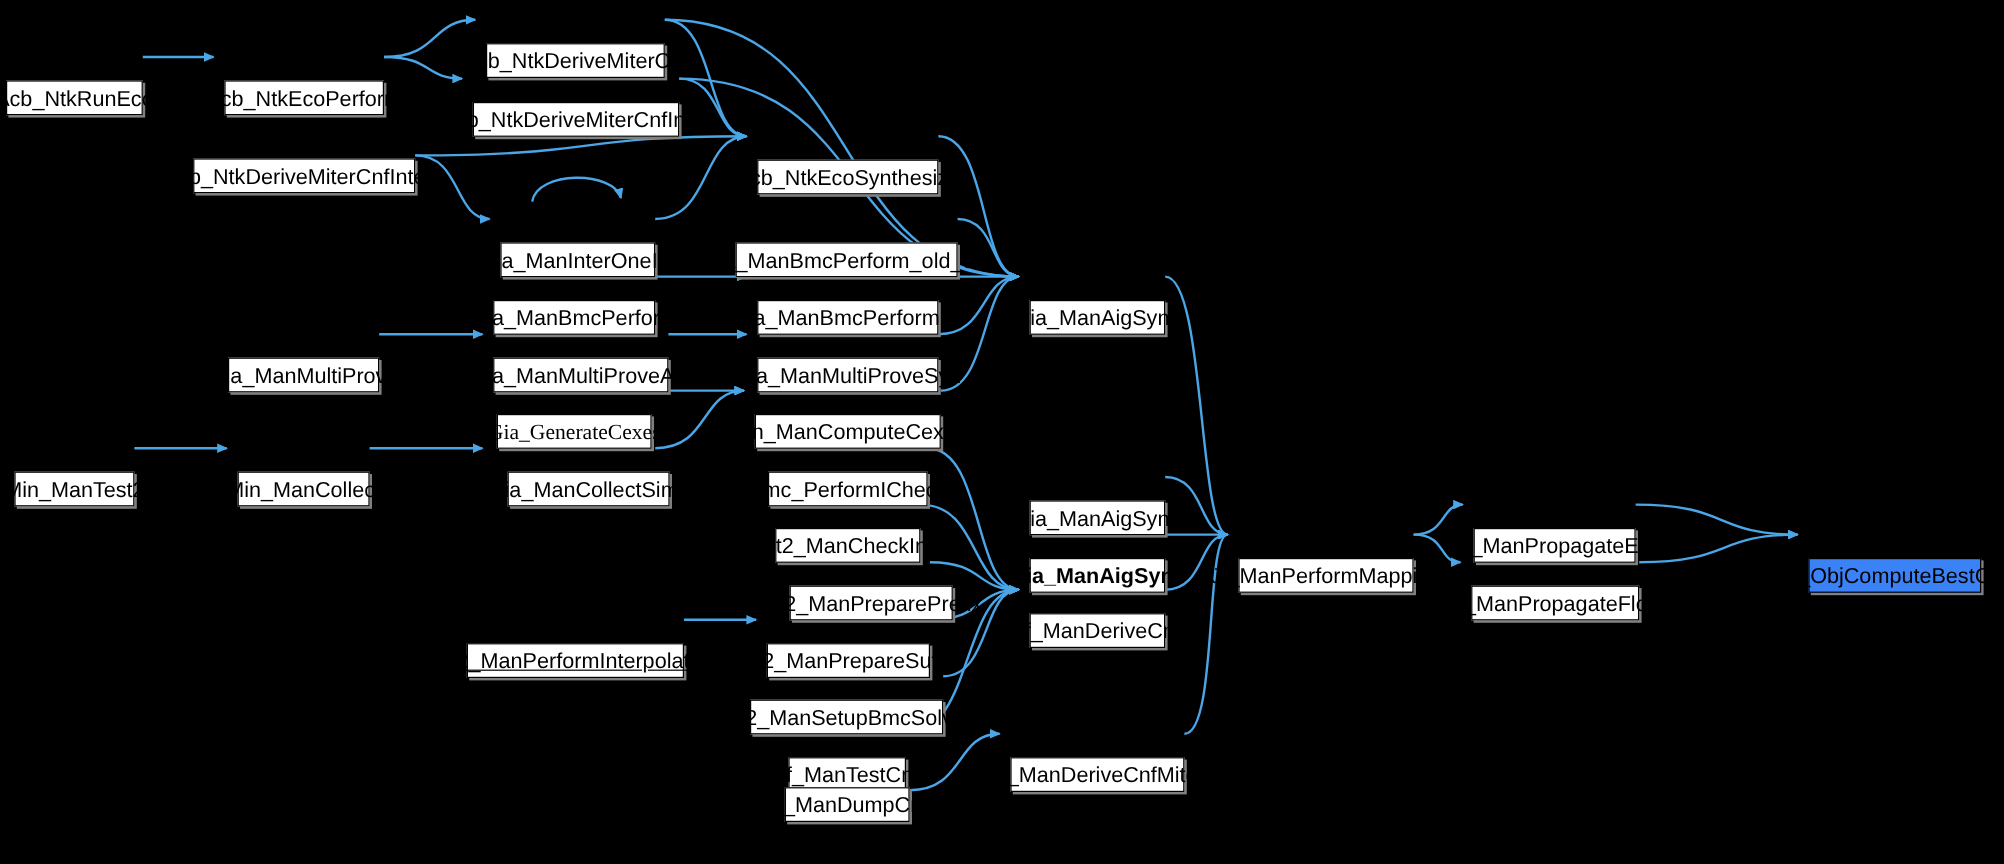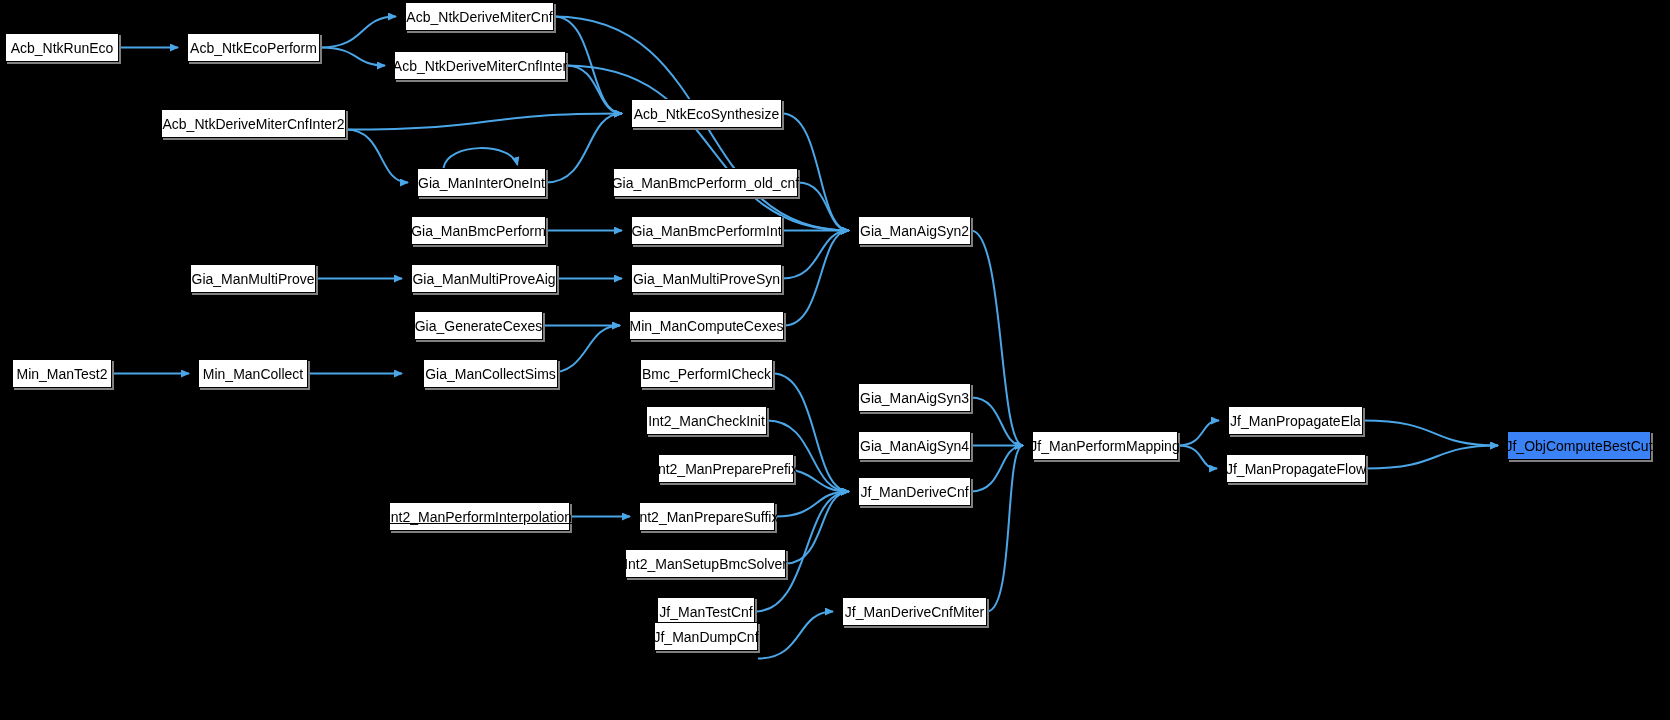--- a/index.html
+++ b/index.html
@@ -1,22 +1,22 @@
 <!DOCTYPE html>
 <html><head>
 <meta charset="utf-8">
 <style>
   html,body{margin:0;padding:0;background:#000;}
   #stage{position:relative;width:1670px;height:720px;background:#000;overflow:hidden;
          font-family:"Liberation Sans",sans-serif;}
   svg.edges{position:absolute;left:0;top:0;width:1670px;height:720px;}
   .node{position:absolute;box-sizing:border-box;background:#ffffff;border:1px solid #000;
-        color:#000;font-size:14px;line-height:1;display:flex;align-items:center;
+        color:#000;font-size:18px;line-height:1;display:flex;align-items:center;
         justify-content:center;white-space:nowrap;
-        box-shadow:2px 2px 0 0 #808080;letter-spacing:0px;}
+        box-shadow:2px 2px 0 0 #808080;letter-spacing:0px;margin-top:34px;}
   .node.hl{background:#3b82f6;}
 </style>
 </head>
 <body>
 
 <div id="stage">
   <svg class="edges" xmlns="http://www.w3.org/2000/svg">
     <defs>
       <marker id="ah" markerWidth="9" markerHeight="8" refX="8" refY="4" orient="auto" markerUnits="userSpaceOnUse">
         <path d="M0,0 L9,4 L0,8 Z" fill="#4ba6e8"></path>
@@ -64,38 +64,38 @@
         <path d="M1363,420.5 C1442.2,420.5 1427.8,445.5 1498,445.5" fill="none" stroke="#4ba6e8" stroke-width="2" marker-end="url(#ah)"></path>
         <path d="M1366,468.5 C1443.55,468.5 1429.45,445.5 1498,445.5" fill="none" stroke="#4ba6e8" stroke-width="2" marker-end="url(#ah)"></path>
       </g>
   </svg>
   <div id="node-layer">
       <div class="node" style="left: 5px; top: 33px; width: 114px; height: 29px;">Acb_NtkRunEco</div>
       <div class="node" style="left: 187px; top: 33px; width: 133px; height: 29px;">Acb_NtkEcoPerform</div>
       <div class="node" style="left: 405px; top: 2px; width: 149px; height: 29px;">Acb_NtkDeriveMiterCnf</div>
       <div class="node" style="left: 394px; top: 51px; width: 172px; height: 29px;">Acb_NtkDeriveMiterCnfInter</div>
       <div class="node" style="left: 631px; top: 99px; width: 151px; height: 29px;">Acb_NtkEcoSynthesize</div>
-      <div class="node" style="left: 161px; top: 109px; width: 185px; height: 29px; text-align: center;">Acb_NtkDeriveMiterCnfInter2</div>
+      <div class="node" style="left: 161px; top: 98px; width: 185px; height: 29px; text-align: center;">Acb_NtkDeriveMiterCnfInter2</div>
       <div class="node" style="left: 417px; top: 168px; width: 129px; height: 29px;">Gia_ManInterOneInt</div>
       <div class="node" style="left: 613px; top: 168px; width: 185px; height: 29px;">Gia_ManBmcPerform_old_cnf</div>
       <div class="node" style="left: 411px; top: 216px; width: 135px; height: 29px; text-align: right;">Gia_ManBmcPerform</div>
       <div class="node" style="left: 631px; top: 216px; width: 151px; height: 29px;">Gia_ManBmcPerformInt</div>
       <div class="node" style="left: 858px; top: 216px; width: 113px; height: 29px;">Gia_ManAigSyn2</div>
       <div class="node" style="left: 190px; top: 264px; width: 126px; height: 29px;">Gia_ManMultiProve</div>
       <div class="node" style="left: 411px; top: 264px; width: 146px; height: 29px;">Gia_ManMultiProveAig</div>
       <div class="node" style="left: 631px; top: 264px; width: 151px; height: 29px;">Gia_ManMultiProveSyn</div>
-      <div class="node" style="left: 414px; top: 311px; width: 129px; height: 29px;">Gia_GenerateCexes</div>
+      <div class="node" style="left: 414px; top: 311px; width: 129px; height: 29px; font-family: Liberation Serif, serif;">Gia_GenerateCexes</div>
       <div class="node" style="left: 629px; top: 311px; width: 155px; height: 29px;">Min_ManComputeCexes</div>
       <div class="node" style="left: 12px; top: 359px; width: 100px; height: 29px;">Min_ManTest2</div>
       <div class="node" style="left: 198px; top: 359px; width: 110px; height: 29px;">Min_ManCollect</div>
       <div class="node" style="left: 423px; top: 359px; width: 135px; height: 29px;">Gia_ManCollectSims</div>
       <div class="node" style="left: 640px; top: 359px; width: 133px; height: 29px;">Bmc_PerformICheck</div>
       <div class="node" style="left: 858px; top: 383px; width: 113px; height: 29px;">Gia_ManAigSyn3</div>
       <div class="node" style="left: 646px; top: 406px; width: 121px; height: 29px; text-align: right;">Int2_ManCheckInit</div>
-      <div class="node" style="left: 858px; top: 431px; width: 113px; height: 29px;">Gia_ManAigSyn4</div>
+      <div class="node" style="left: 858px; top: 431px; width: 113px; height: 29px; font-weight: bold;">Gia_ManAigSyn4</div>
       <div class="node" style="left: 1032px; top: 431px; width: 146px; height: 29px;">Jf_ManPerformMapping</div>
       <div class="node" style="left: 1228px; top: 406px; width: 135px; height: 29px;">Jf_ManPropagateEla</div>
       <div class="node hl" style="left: 1507px; top: 431px; width: 144px; height: 29px;">Jf_ObjComputeBestCut</div>
       <div class="node" style="left: 658px; top: 454px; width: 136px; height: 29px;">Int2_ManPreparePrefix</div>
       <div class="node" style="left: 858px; top: 477px; width: 113px; height: 29px;">Jf_ManDeriveCnf</div>
       <div class="node" style="left: 1226px; top: 454px; width: 140px; height: 29px;">Jf_ManPropagateFlow</div>
       <div class="node" style="left: 389px; top: 502px; width: 181px; height: 29px; text-decoration: underline;">Int2_ManPerformInterpolation</div>
       <div class="node" style="left: 639px; top: 502px; width: 136px; height: 29px;">Int2_ManPrepareSuffix</div>
       <div class="node" style="left: 625px; top: 549px; width: 161px; height: 29px;">Int2_ManSetupBmcSolver</div>
       <div class="node" style="left: 657px; top: 597px; width: 98px; height: 29px;">Jf_ManTestCnf</div>

